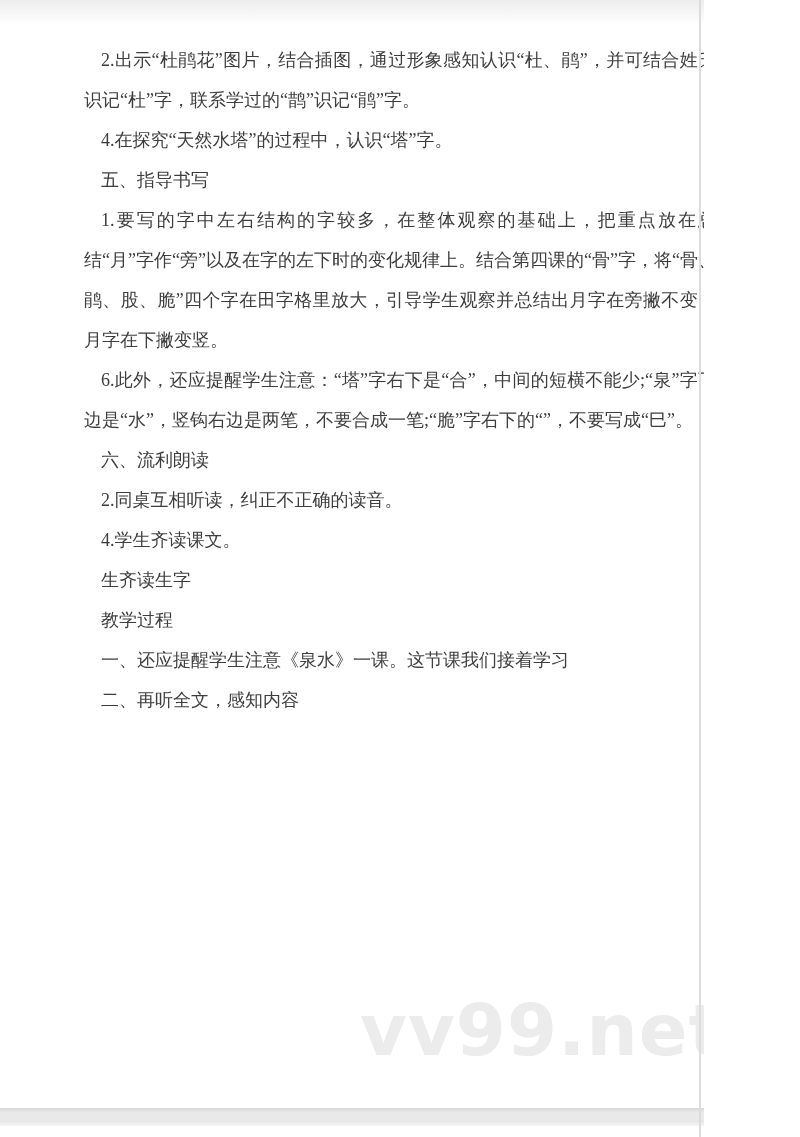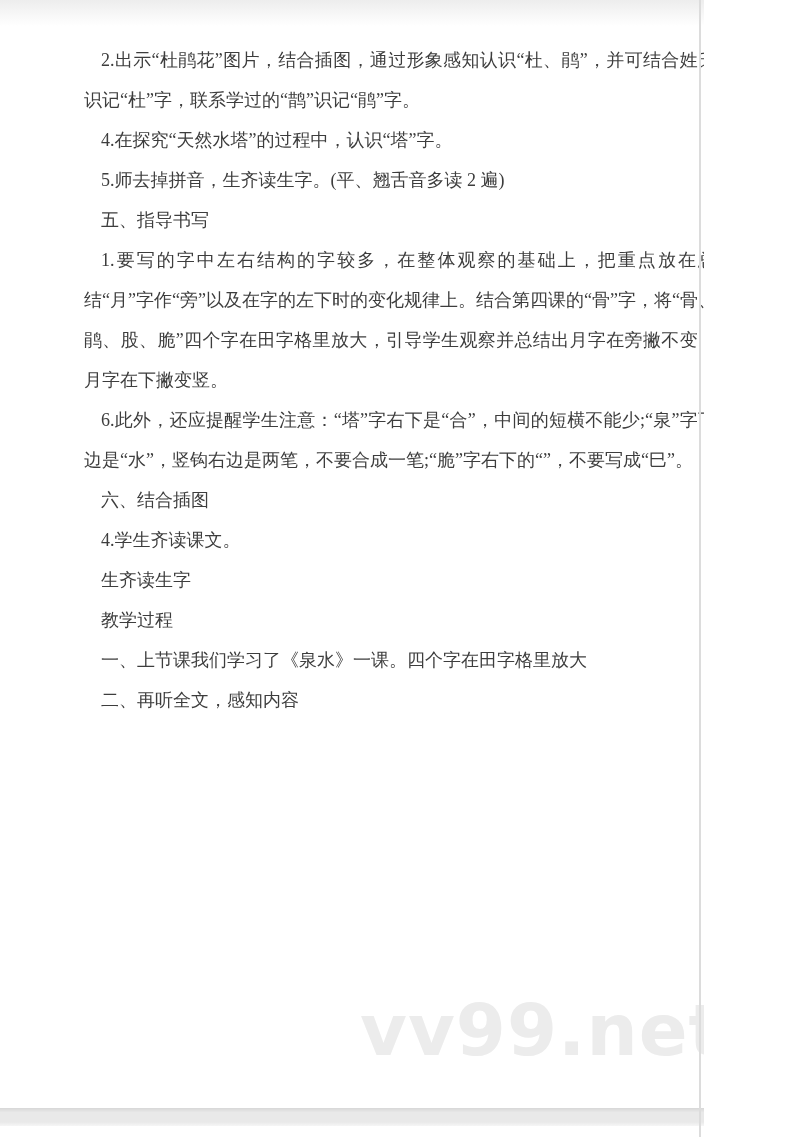--- a/index.html
+++ b/index.html
@@ -69,42 +69,42 @@
 <div class="page">
   <div class="top-shade"></div>
 
   <div class="content">
 
       <p>2.出示“杜鹃花”图片，结合插图，通过形象感知认识“杜、鹃”，并可结合姓氏识记“杜”字，联系学过的“鹊”识记“鹃”字。</p>
 
 
       <p>4.在探究“天然水塔”的过程中，认识“塔”字。</p>
 
-      <p>5.师去掉拼音，生齐读生字。(平、翘舌音多读 2 遍)</p>
 
 
       <p>五、指导书写</p>
 
       <p>1.要写的字中左右结构的字较多，在整体观察的基础上，把重点放在总结“月”字作“旁”以及在字的左下时的变化规律上。结合第四课的“骨”字，将“骨、鹃、股、脆”四个字在田字格里放大，引导学生观察并总结出月字在旁撇不变，月字在下撇变竖。</p>
 
       <p>6.此外，还应提醒学生注意：“塔”字右下是“合”，中间的短横不能少;“泉”字下边是“水”，竖钩右边是两笔，不要合成一笔;“脆”字右下的“”，不要写成“巳”。</p>
 
 
-      <p>六、结合插图</p>
+      <p>六、流利朗读</p>
 
 
+      <p>2.同桌互相听读，纠正不正确的读音。</p>
 
 
       <p>4.学生齐读课文。</p>
 
       <p>生齐读生字</p>
 
       <p>教学过程</p>
 
-      <p>一、上节课我们学习了《泉水》一课。四个字在田字格里放大</p>
+      <p>一、还应提醒学生注意《泉水》一课。这节课我们接着学习</p>
 
       <p>二、再听全文，感知内容</p>
     </div>
 
   <div class="watermark">vv99.net</div>
 
   <div class="page-separator"></div>
   <div class="right-edge"></div>
 </div>
 

